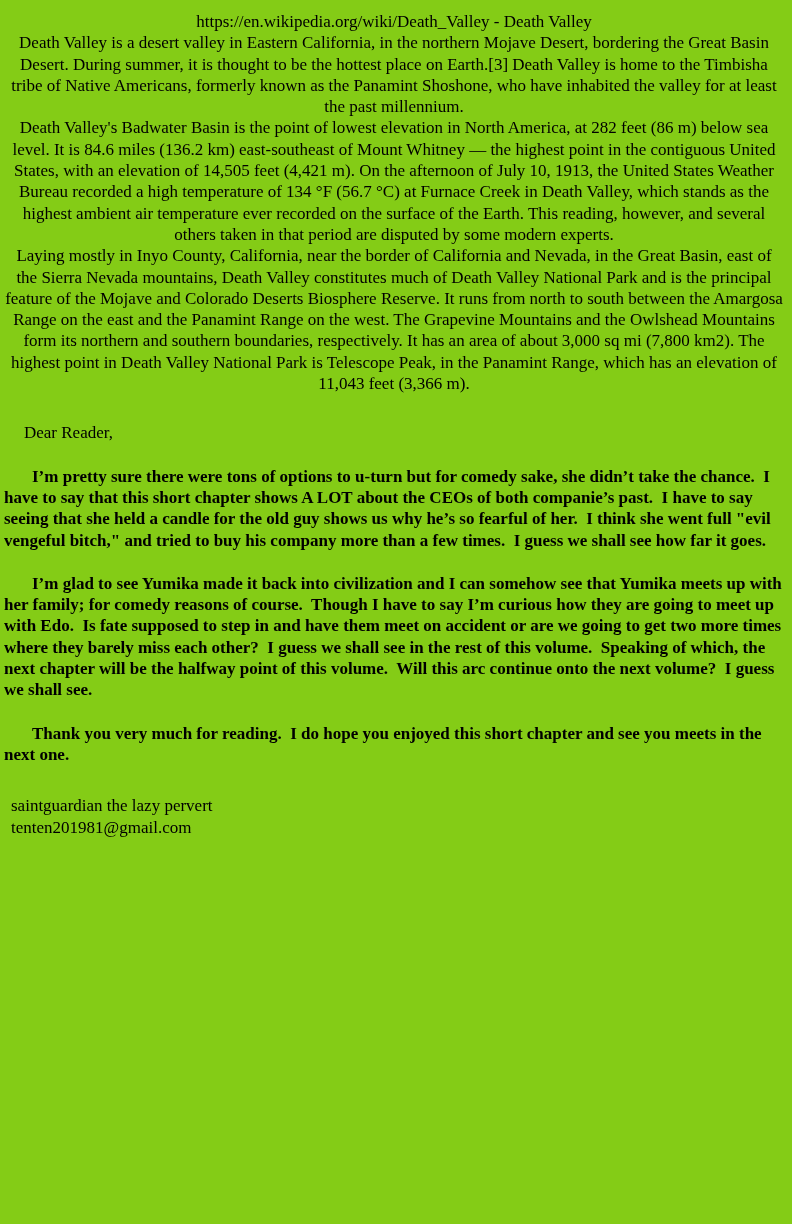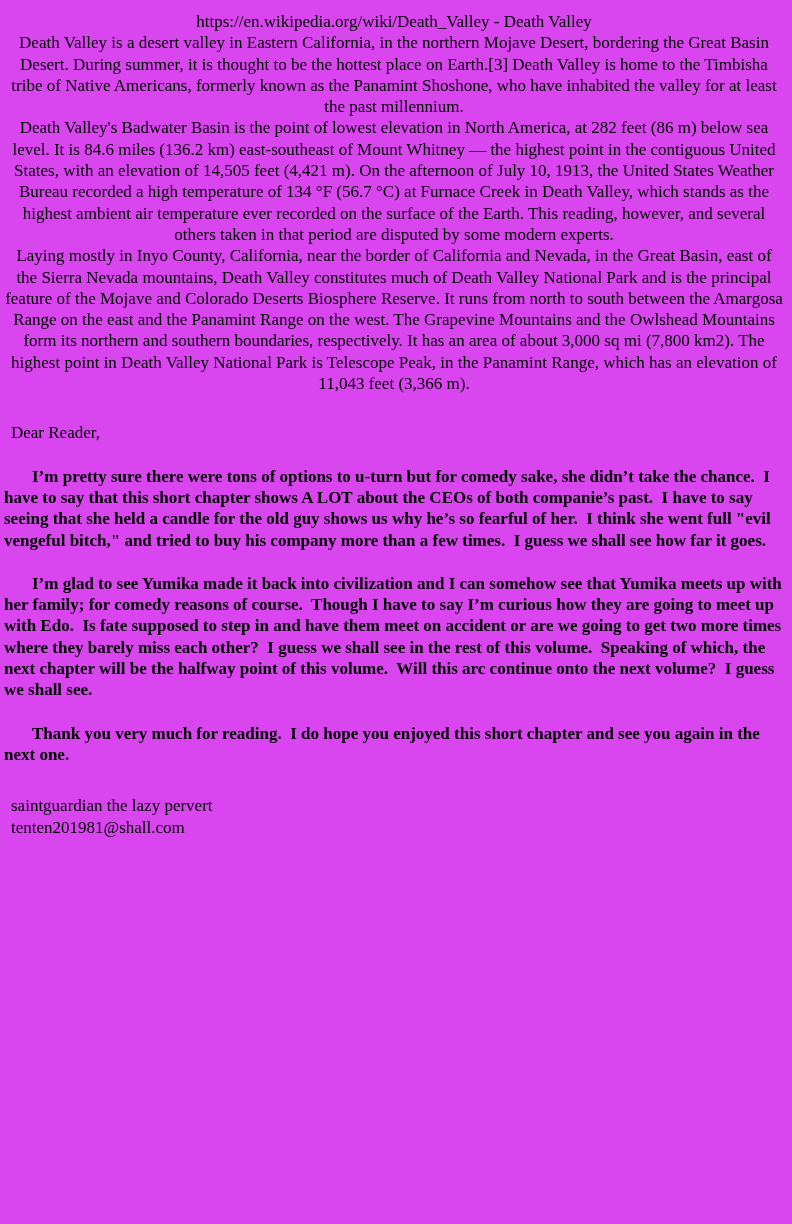--- a/index.html
+++ b/index.html
@@ -5,34 +5,34 @@
   * { margin: 0; padding: 0; box-sizing: border-box; }
   html, body { background: #ffffff; }
   body {
     width: 792px;
     height: 1224px;
     overflow: hidden;
   }
   .page {
     width: 792px;
     height: 1224px;
-    background: #d946ef;
+    background: #84cc16;
     color: #000000;
     font-family: "Liberation Serif", "DejaVu Serif", serif;
     font-size: 17px;
     line-height: 21.3px;
     padding: 11px 8px 8px 4px;
     overflow: hidden;
   }
   .wiki-section p {
     text-align: center;
     white-space: pre-wrap;
   }
   .letter-greeting {
-    margin: 28px 0 22px 7px;
+    margin: 28px 0 22px 20px;
   }
   .letter-para {
     text-indent: 28px;
     white-space: pre-wrap;
     margin: 0 0 22px 0;
     font-weight: bold;
   }
   .letter-signoff {
     margin: 0 0 22px 7px;
   }
@@ -50,20 +50,20 @@
     <p>https://en.wikipedia.org/wiki/Death_Valley - Death Valley</p>
     <p>Death Valley is a desert valley in Eastern California, in the northern Mojave Desert, bordering the Great Basin Desert. During summer, it is thought to be the hottest place on Earth.[3] Death Valley is home to the Timbisha tribe of Native Americans, formerly known as the Panamint Shoshone, who have inhabited the valley for at least the past millennium.</p>
     <p>Death Valley's Badwater Basin is the point of lowest elevation in North America, at 282 feet (86 m) below sea level. It is 84.6 miles (136.2 km) east-southeast of Mount Whitney — the highest point in the contiguous United States, with an elevation of 14,505 feet (4,421 m). On the afternoon of July 10, 1913, the United States Weather Bureau recorded a high temperature of 134 °F (56.7 °C) at Furnace Creek in Death Valley, which stands as the highest ambient air temperature ever recorded on the surface of the Earth. This reading, however, and several others taken in that period are disputed by some modern experts.</p>
     <p>Laying mostly in Inyo County, California, near the border of California and Nevada, in the Great Basin, east of the Sierra Nevada mountains, Death Valley constitutes much of Death Valley National Park and is the principal feature of the Mojave and Colorado Deserts Biosphere Reserve. It runs from north to south between the Amargosa Range on the east and the Panamint Range on the west. The Grapevine Mountains and the Owlshead Mountains form its northern and southern boundaries, respectively. It has an area of about 3,000 sq mi (7,800 km2). The highest point in Death Valley National Park is Telescope Peak, in the Panamint Range, which has an elevation of 11,043 feet (3,366 m).</p>
   </div>
 
   <div class="letter-section">
     <p class="letter-greeting">Dear Reader,</p>
     <p class="letter-para">I’m pretty sure there were tons of options to u-turn but for comedy sake, she didn’t take the chance.  I have to say that this short chapter shows A LOT about the CEOs of both companie’s past.  I have to say seeing that she held a candle for the old guy shows us why he’s so fearful of her.  I think she went full "evil vengeful bitch," and tried to buy his company more than a few times.  I guess we shall see how far it goes.</p>
     <p class="letter-para">I’m glad to see Yumika made it back into civilization and I can somehow see that Yumika meets up with her family; for comedy reasons of course.  Though I have to say I’m curious how they are going to meet up with Edo.  Is fate supposed to step in and have them meet on accident or are we going to get two more times where they barely miss each other?  I guess we shall see in the rest of this volume.  Speaking of which, the next chapter will be the halfway point of this volume.  Will this arc continue onto the next volume?  I guess we shall see.</p>
-    <p class="letter-para">Thank you very much for reading.  I do hope you enjoyed this short chapter and see you again in the next one.</p>
+    <p class="letter-para">Thank you very much for reading.  I do hope you enjoyed this short chapter and see you meets in the next one.</p>
     <div class="signature">
       <p>saintguardian the lazy pervert</p>
-      <p>tenten201981@shall.com</p>
+      <p>tenten201981@gmail.com</p>
     </div>
   </div>
 
 </div>
 
 </body></html>

